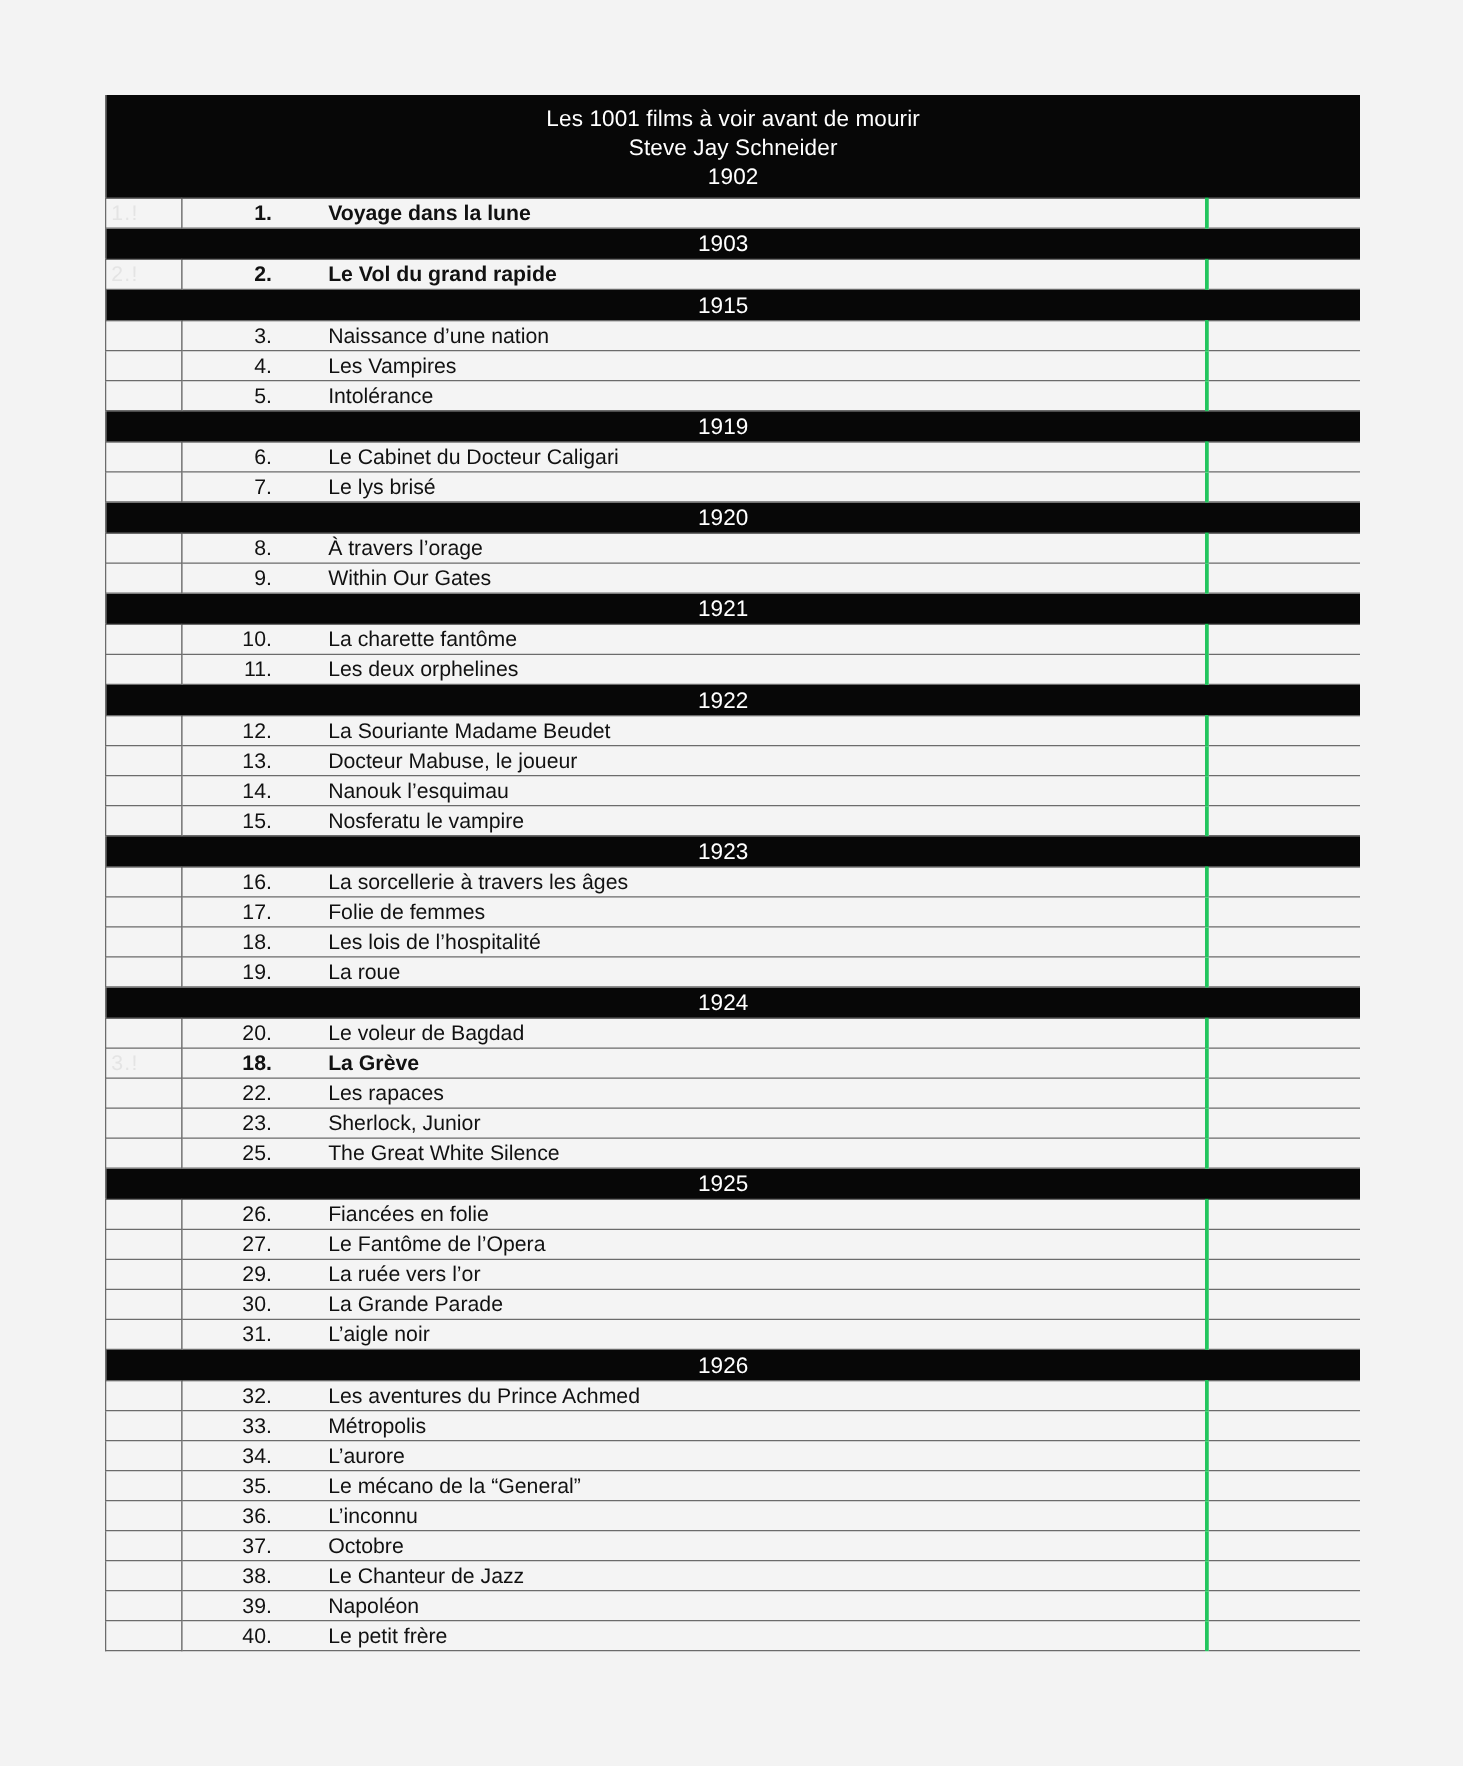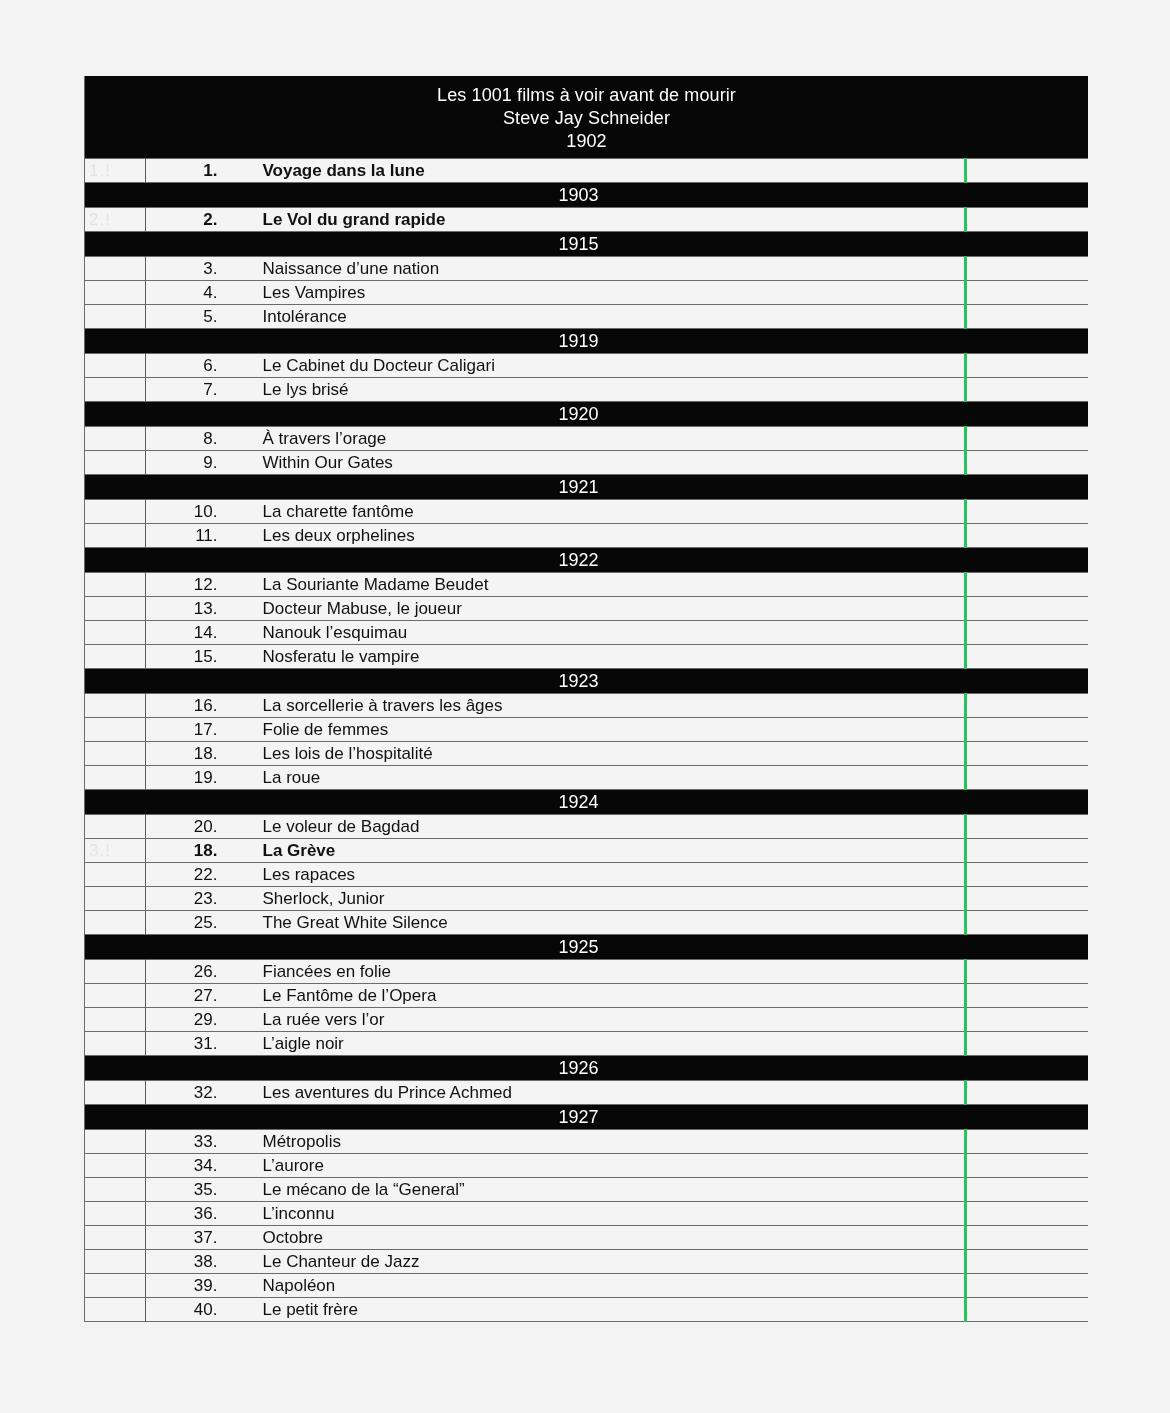--- a/index.html
+++ b/index.html
@@ -336,39 +336,40 @@
           <td class="cell-extra"></td>
         </tr>
         <tr class="film-row">
           <td class="cell-mark"></td>
           <td class="cell-num">29.</td>
           <td class="cell-title">La ruée vers l’or</td>
           <td class="cell-extra"></td>
         </tr>
         <tr class="film-row">
           <td class="cell-mark"></td>
+          <td class="cell-num">30.</td>
+          <td class="cell-title">La Grande Parade</td>
+          <td class="cell-extra"></td>
+        </tr>
+        <tr class="film-row">
+          <td class="cell-mark"></td>
           <td class="cell-num">31.</td>
           <td class="cell-title">L’aigle noir</td>
           <td class="cell-extra"></td>
         </tr>
         <tr class="year-row">
           <td colspan="4">
             <span class="year-inner">1926</span>
           </td>
         </tr>
         <tr class="film-row">
           <td class="cell-mark"></td>
           <td class="cell-num">32.</td>
           <td class="cell-title">Les aventures du Prince Achmed</td>
           <td class="cell-extra"></td>
-        </tr>
-        <tr class="year-row">
-          <td colspan="4">
-            <span class="year-inner">1927</span>
-          </td>
         </tr>
         <tr class="film-row">
           <td class="cell-mark"></td>
           <td class="cell-num">33.</td>
           <td class="cell-title">Métropolis</td>
           <td class="cell-extra"></td>
         </tr>
         <tr class="film-row">
           <td class="cell-mark"></td>
           <td class="cell-num">34.</td>

